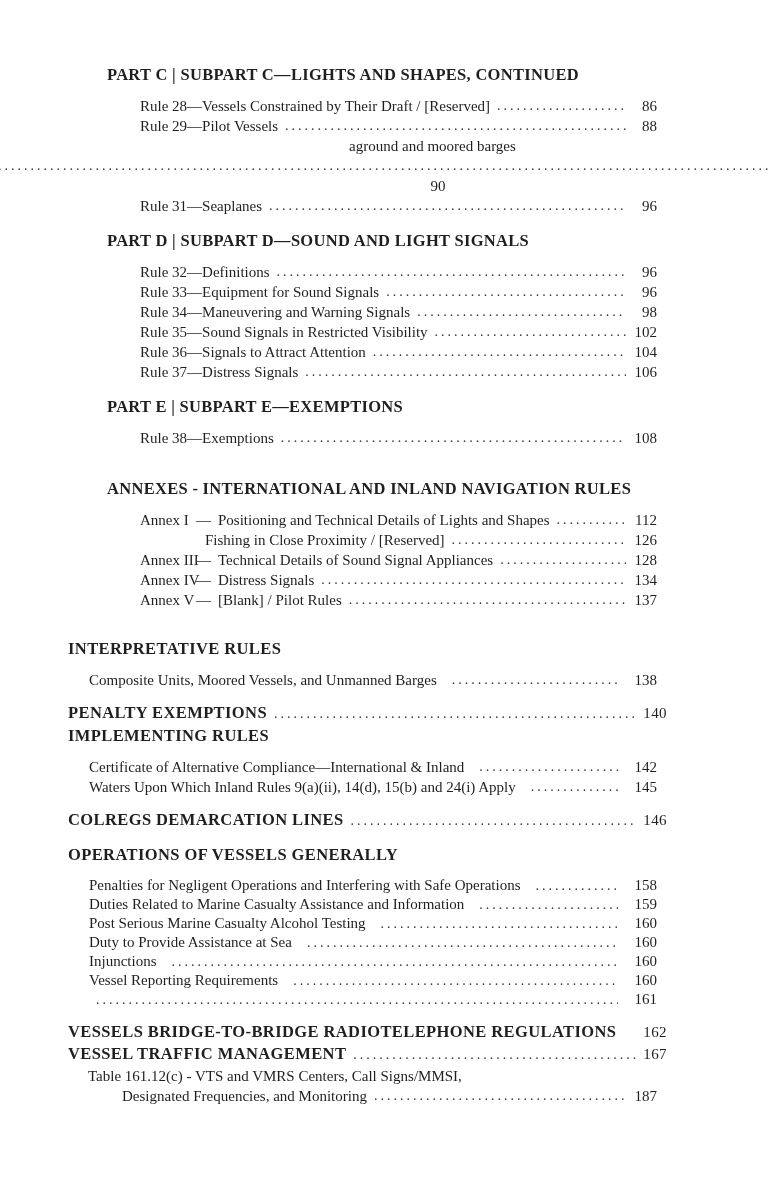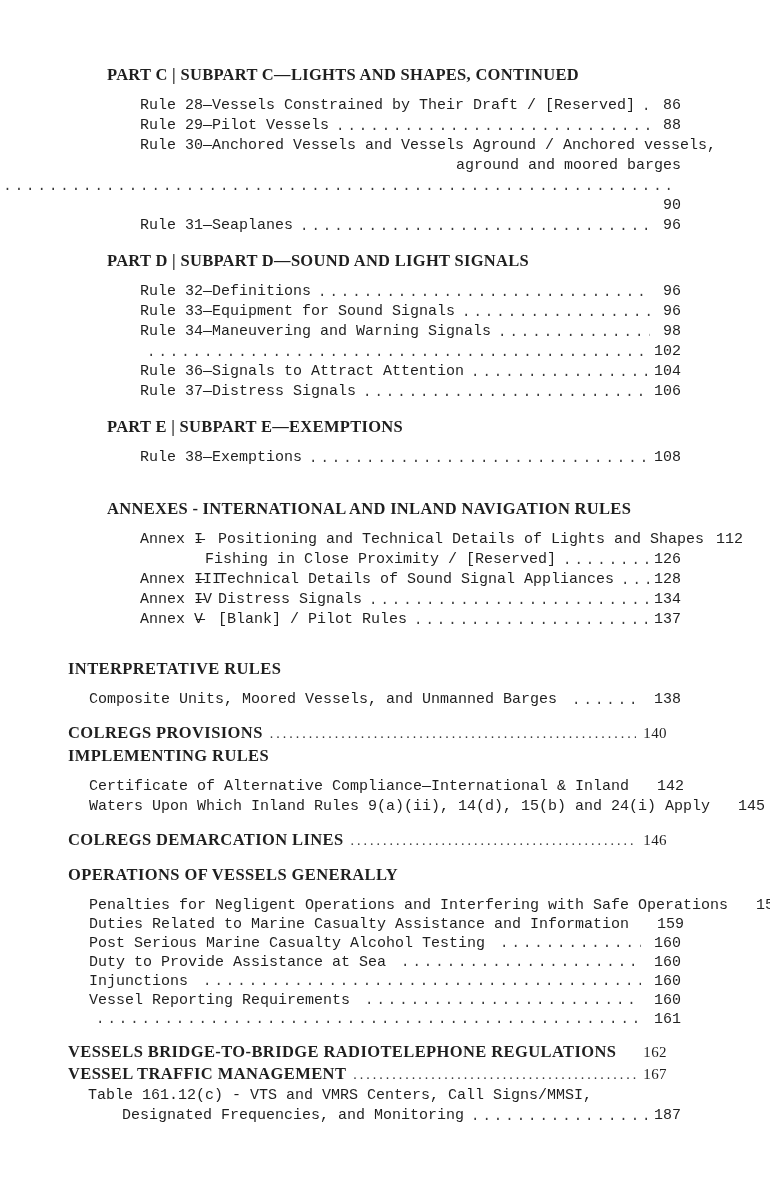--- a/index.html
+++ b/index.html
@@ -24,23 +24,23 @@
   }
   .h-major{
     font-weight:bold;font-size:16.5px;line-height:22px;
     padding-left:68px;padding-right:103px;
     letter-spacing:.4px;white-space:nowrap;
   }
   .h-major.hasrows{margin-bottom:10px;}
   .hrow{display:flex;align-items:baseline;}
   .ht{white-space:nowrap;}
   .row{
-    display:flex;align-items:flex-end;
+    display:flex;align-items:center;
     font-size:15px;line-height:20px;
-    padding-right:89px;white-space:nowrap;font-family:Liberation Mono, monospace;
+    padding-right:113px;white-space:nowrap;
   }
   .ops .row{line-height:19px;}
   .ind-rule{padding-left:140px;}
   .ind-rule-cont{padding-left:208px;flex-direction:column;}
   .ind-annex-cont{padding-left:205px;}
   .ind-sub{padding-left:89px;gap:8px;}
   .ind-sub2{padding-left:88px;}
   .ind-sub2-cont{padding-left:122px;}
   .t{white-space:nowrap;}
   .ax-label{display:inline-block;width:56px;white-space:nowrap;}
@@ -67,23 +67,20 @@
         <div class="row ind-rule">
           <span class="t">Rule 28—Vessels Constrained by Their Draft / [Reserved]</span>
           <span class="dots">............................................................................................................................................................................................................................</span>
           <span class="pg">86</span>
         </div>
         <div class="row ind-rule">
           <span class="t">Rule 29—Pilot Vessels</span>
           <span class="dots">............................................................................................................................................................................................................................</span>
           <span class="pg">88</span>
         </div>
-        <div class="row ind-rule">
-          <span class="t">Rule 30—Anchored Vessels and Vessels Aground / Anchored vessels,</span>
-        </div>
         <div class="row ind-rule-cont">
           <span class="t">aground and moored barges</span>
           <span class="dots">............................................................................................................................................................................................................................</span>
           <span class="pg">90</span>
         </div>
         <div class="row ind-rule">
           <span class="t">Rule 31—Seaplanes</span>
           <span class="dots">............................................................................................................................................................................................................................</span>
           <span class="pg">96</span>
         </div>
@@ -102,20 +99,21 @@
           <span class="t">Rule 33—Equipment for Sound Signals</span>
           <span class="dots">............................................................................................................................................................................................................................</span>
           <span class="pg">96</span>
         </div>
         <div class="row ind-rule">
           <span class="t">Rule 34—Maneuvering and Warning Signals</span>
           <span class="dots">............................................................................................................................................................................................................................</span>
           <span class="pg">98</span>
         </div>
         <div class="row ind-rule">
+          <span class="t">Rule 35—Sound Signals in Restricted Visibility</span>
           <span class="dots">............................................................................................................................................................................................................................</span>
           <span class="pg">102</span>
         </div>
         <div class="row ind-rule">
           <span class="t">Rule 36—Signals to Attract Attention</span>
           <span class="dots">............................................................................................................................................................................................................................</span>
           <span class="pg">104</span>
         </div>
         <div class="row ind-rule">
           <span class="t">Rule 37—Distress Signals</span>
@@ -173,21 +171,21 @@
         <div class="row ind-sub">
           <span class="t">Composite Units, Moored Vessels, and Unmanned Barges</span>
           <span class="dots">............................................................................................................................................................................................................................</span>
           <span class="pg">138</span>
         </div>
       </div>
   </div>
 
   <div class="sec mt12">
     <div class="h-major hrow">
-      <span class="ht">COLREGS PROVISIONS</span>
+      <span class="ht">PENALTY EXEMPTIONS</span>
       <span class="dots hdots">............................................................................................................................................................................................................................</span>
       <span class="pg">140</span>
     </div>
   </div>
 
   <div class="sec mt10">
     <div class="h-major hasrows">IMPLEMENTING RULES</div>
     <div>
         <div class="row ind-sub">
           <span class="t">Certificate of Alternative Compliance—International &amp; Inland</span>

